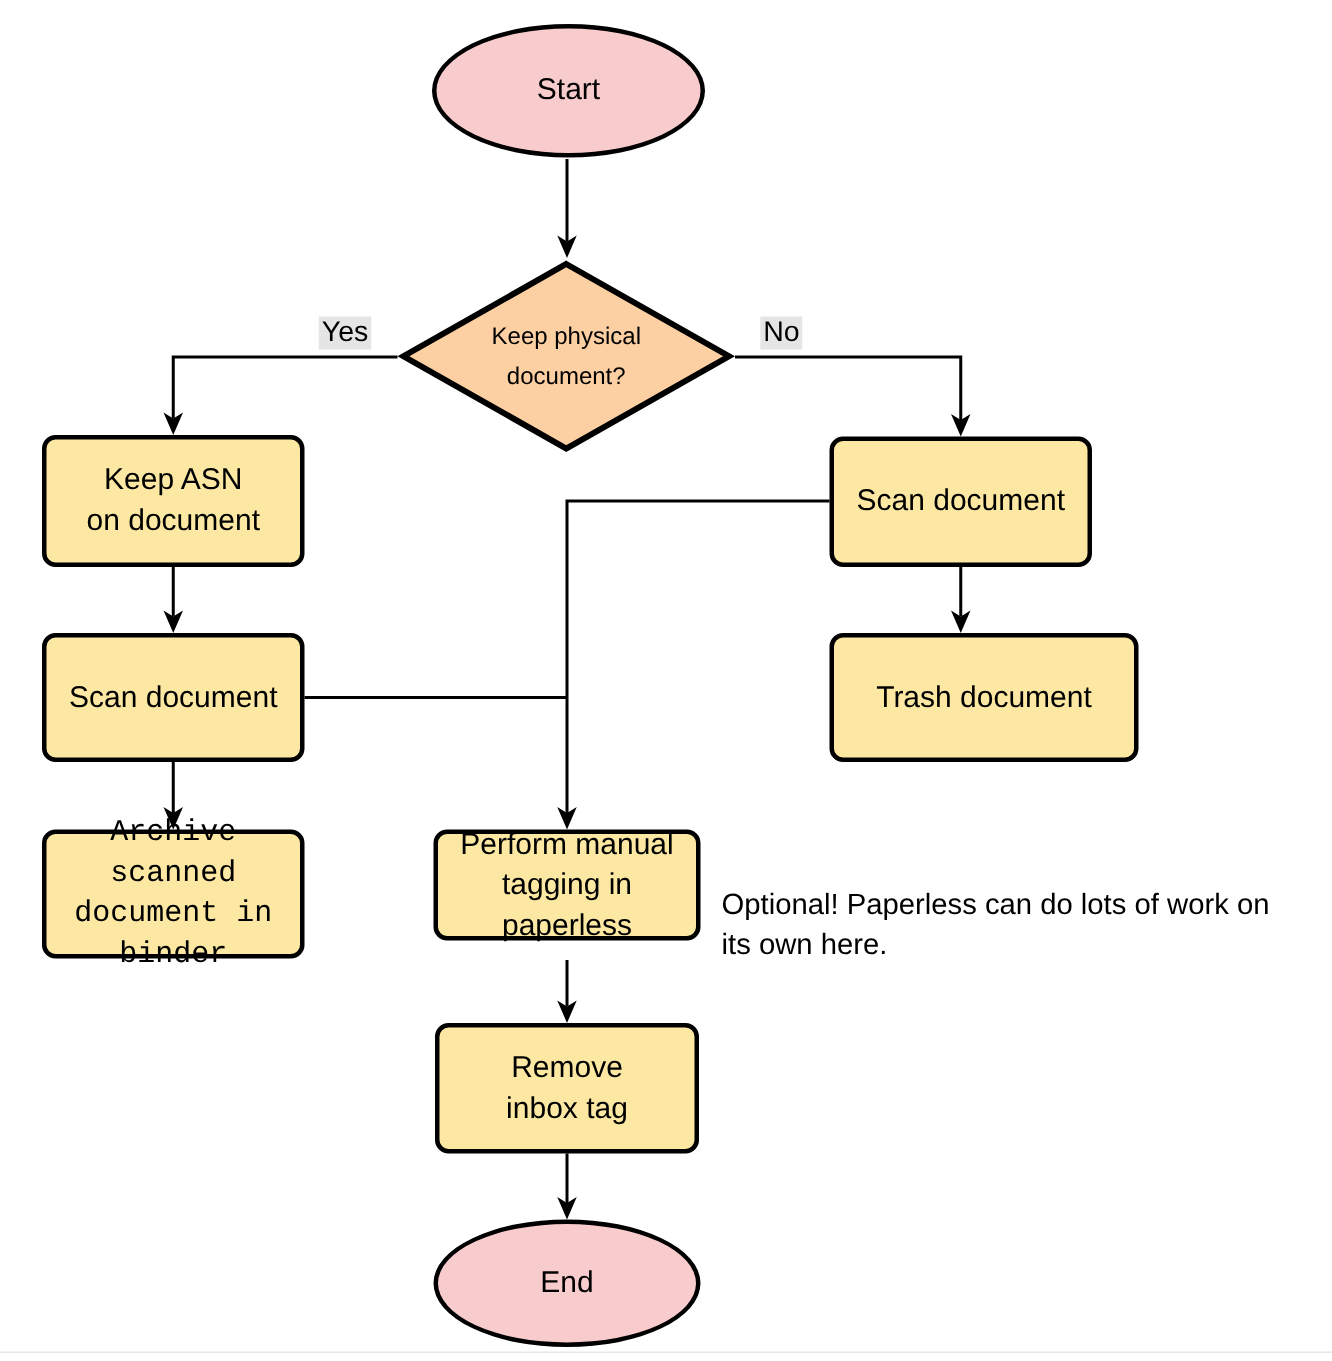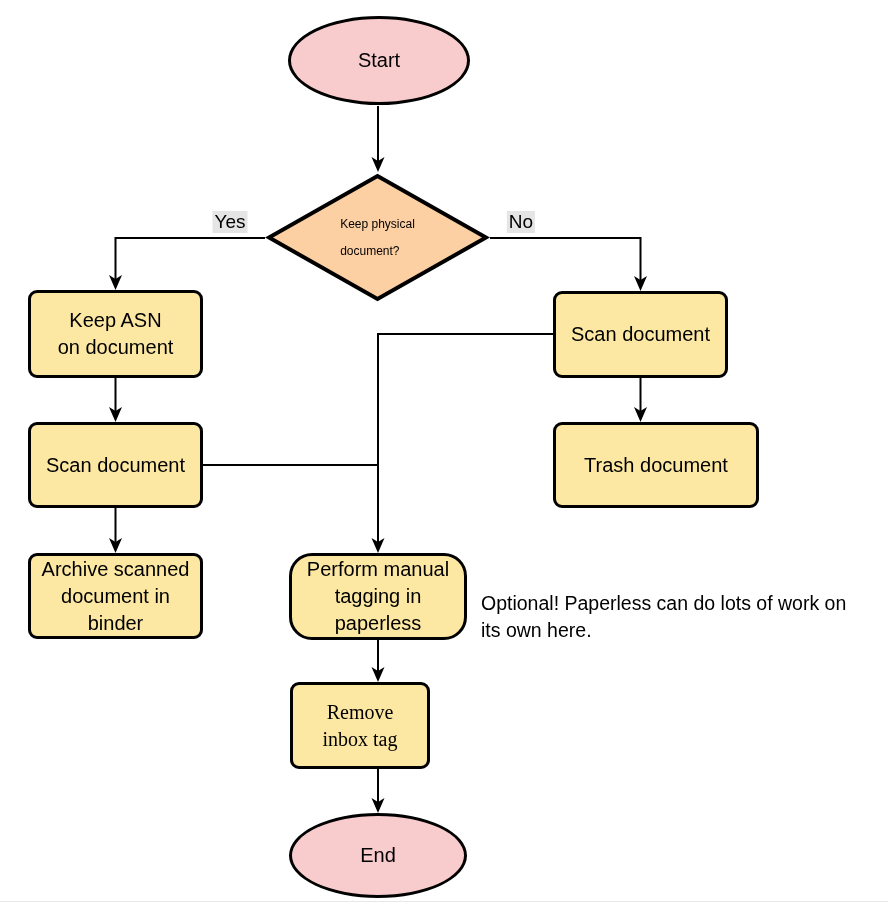--- a/index.html
+++ b/index.html
@@ -49,22 +49,22 @@
     border-radius: 50%;
   }
   .decision-node { position: absolute; }
   .decision-node svg { position: absolute; left: 0; top: 0; }
   .decision-node .decision-label {
     position: absolute;
     left: 0; top: 0; right: 0; bottom: 0;
     display: flex;
     align-items: center;
     justify-content: center;
-    text-align: left;
-    font-size: 12px;
+    text-align: center;
+    font-size: 16px;
     line-height: 27px;
     white-space: pre-line;
   }
   .edge-label {
     position: absolute;
     transform: translateX(-50%);
     font-size: 19px;
     line-height: 22px;
     background: #e5e5e5;
     padding: 0 2px;
@@ -161,41 +161,41 @@
 
   <div class="node process" style="left:28px; top:290px; width:175px; height:88px;">
     <span>Keep ASN
 on document</span>
   </div>
 
   <div class="node process" style="left:28px; top:422px; width:175px; height:86px;">
     <span>Scan document</span>
   </div>
 
-  <div class="node process" style="left:28px; top:553px; width:175px; height:86px;">
+  <div class="node process" style="left:28px; top:553px; width:175px; height:86px;font-family:Liberation Mono, monospace;">
     <span>Archive scanned
 document in
 binder</span>
   </div>
 
   <div class="node process" style="left:553px; top:291px; width:175px; height:87px;">
     <span>Scan document</span>
   </div>
 
   <div class="node process" style="left:553px; top:422px; width:206px; height:86px;">
     <span>Trash document</span>
   </div>
 
-  <div class="node process" style="left:289px; top:553px; width:178px; height:87px;border-radius:23px;">
+  <div class="node process" style="left:289px; top:553px; width:178px; height:74px;">
     <span>Perform manual
 tagging in
 paperless</span>
   </div>
 
-  <div class="node process" style="left:290px; top:682px; width:140px; height:87px;font-family:Liberation Serif, serif;">
+  <div class="node process" style="left:290px; top:682px; width:176px; height:87px;">
     <span>Remove
 inbox tag</span>
   </div>
 
   <div class="node terminal" style="left:289px; top:813px; width:178px; height:85px;">
     <span>End</span>
   </div>
 
   <div class="annotation">Optional! Paperless can do lots of work on
 its own here.</div>

